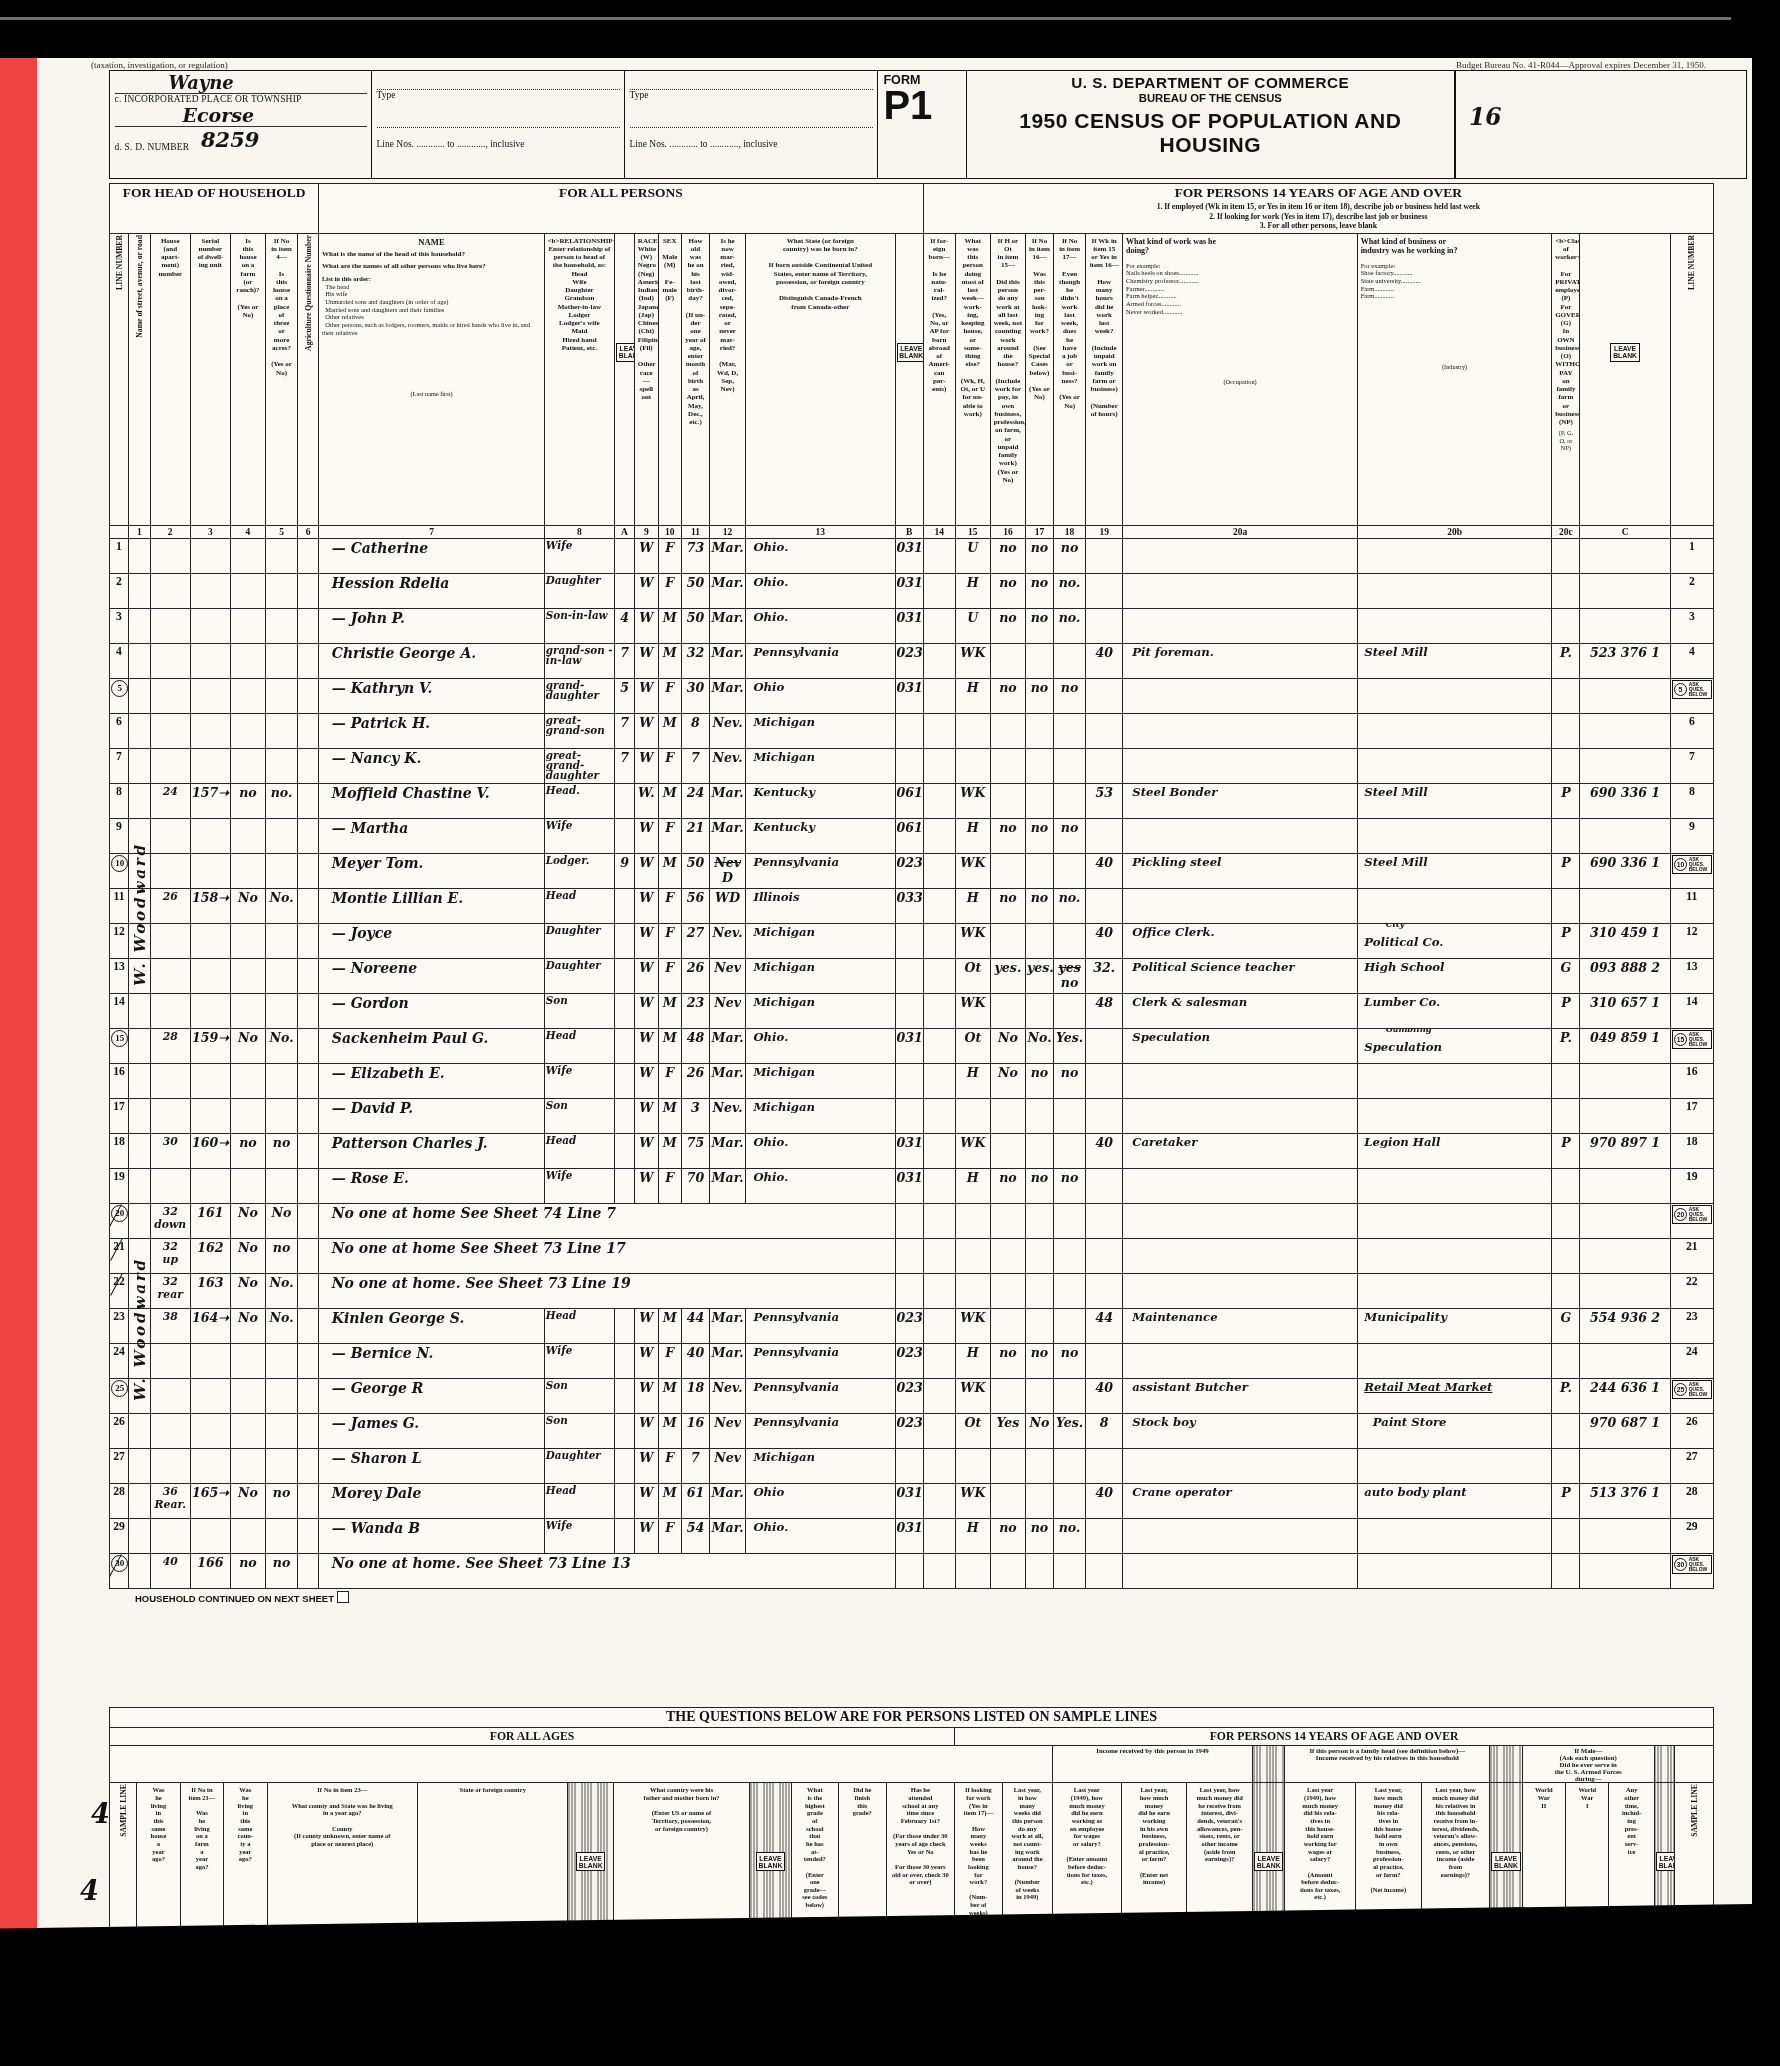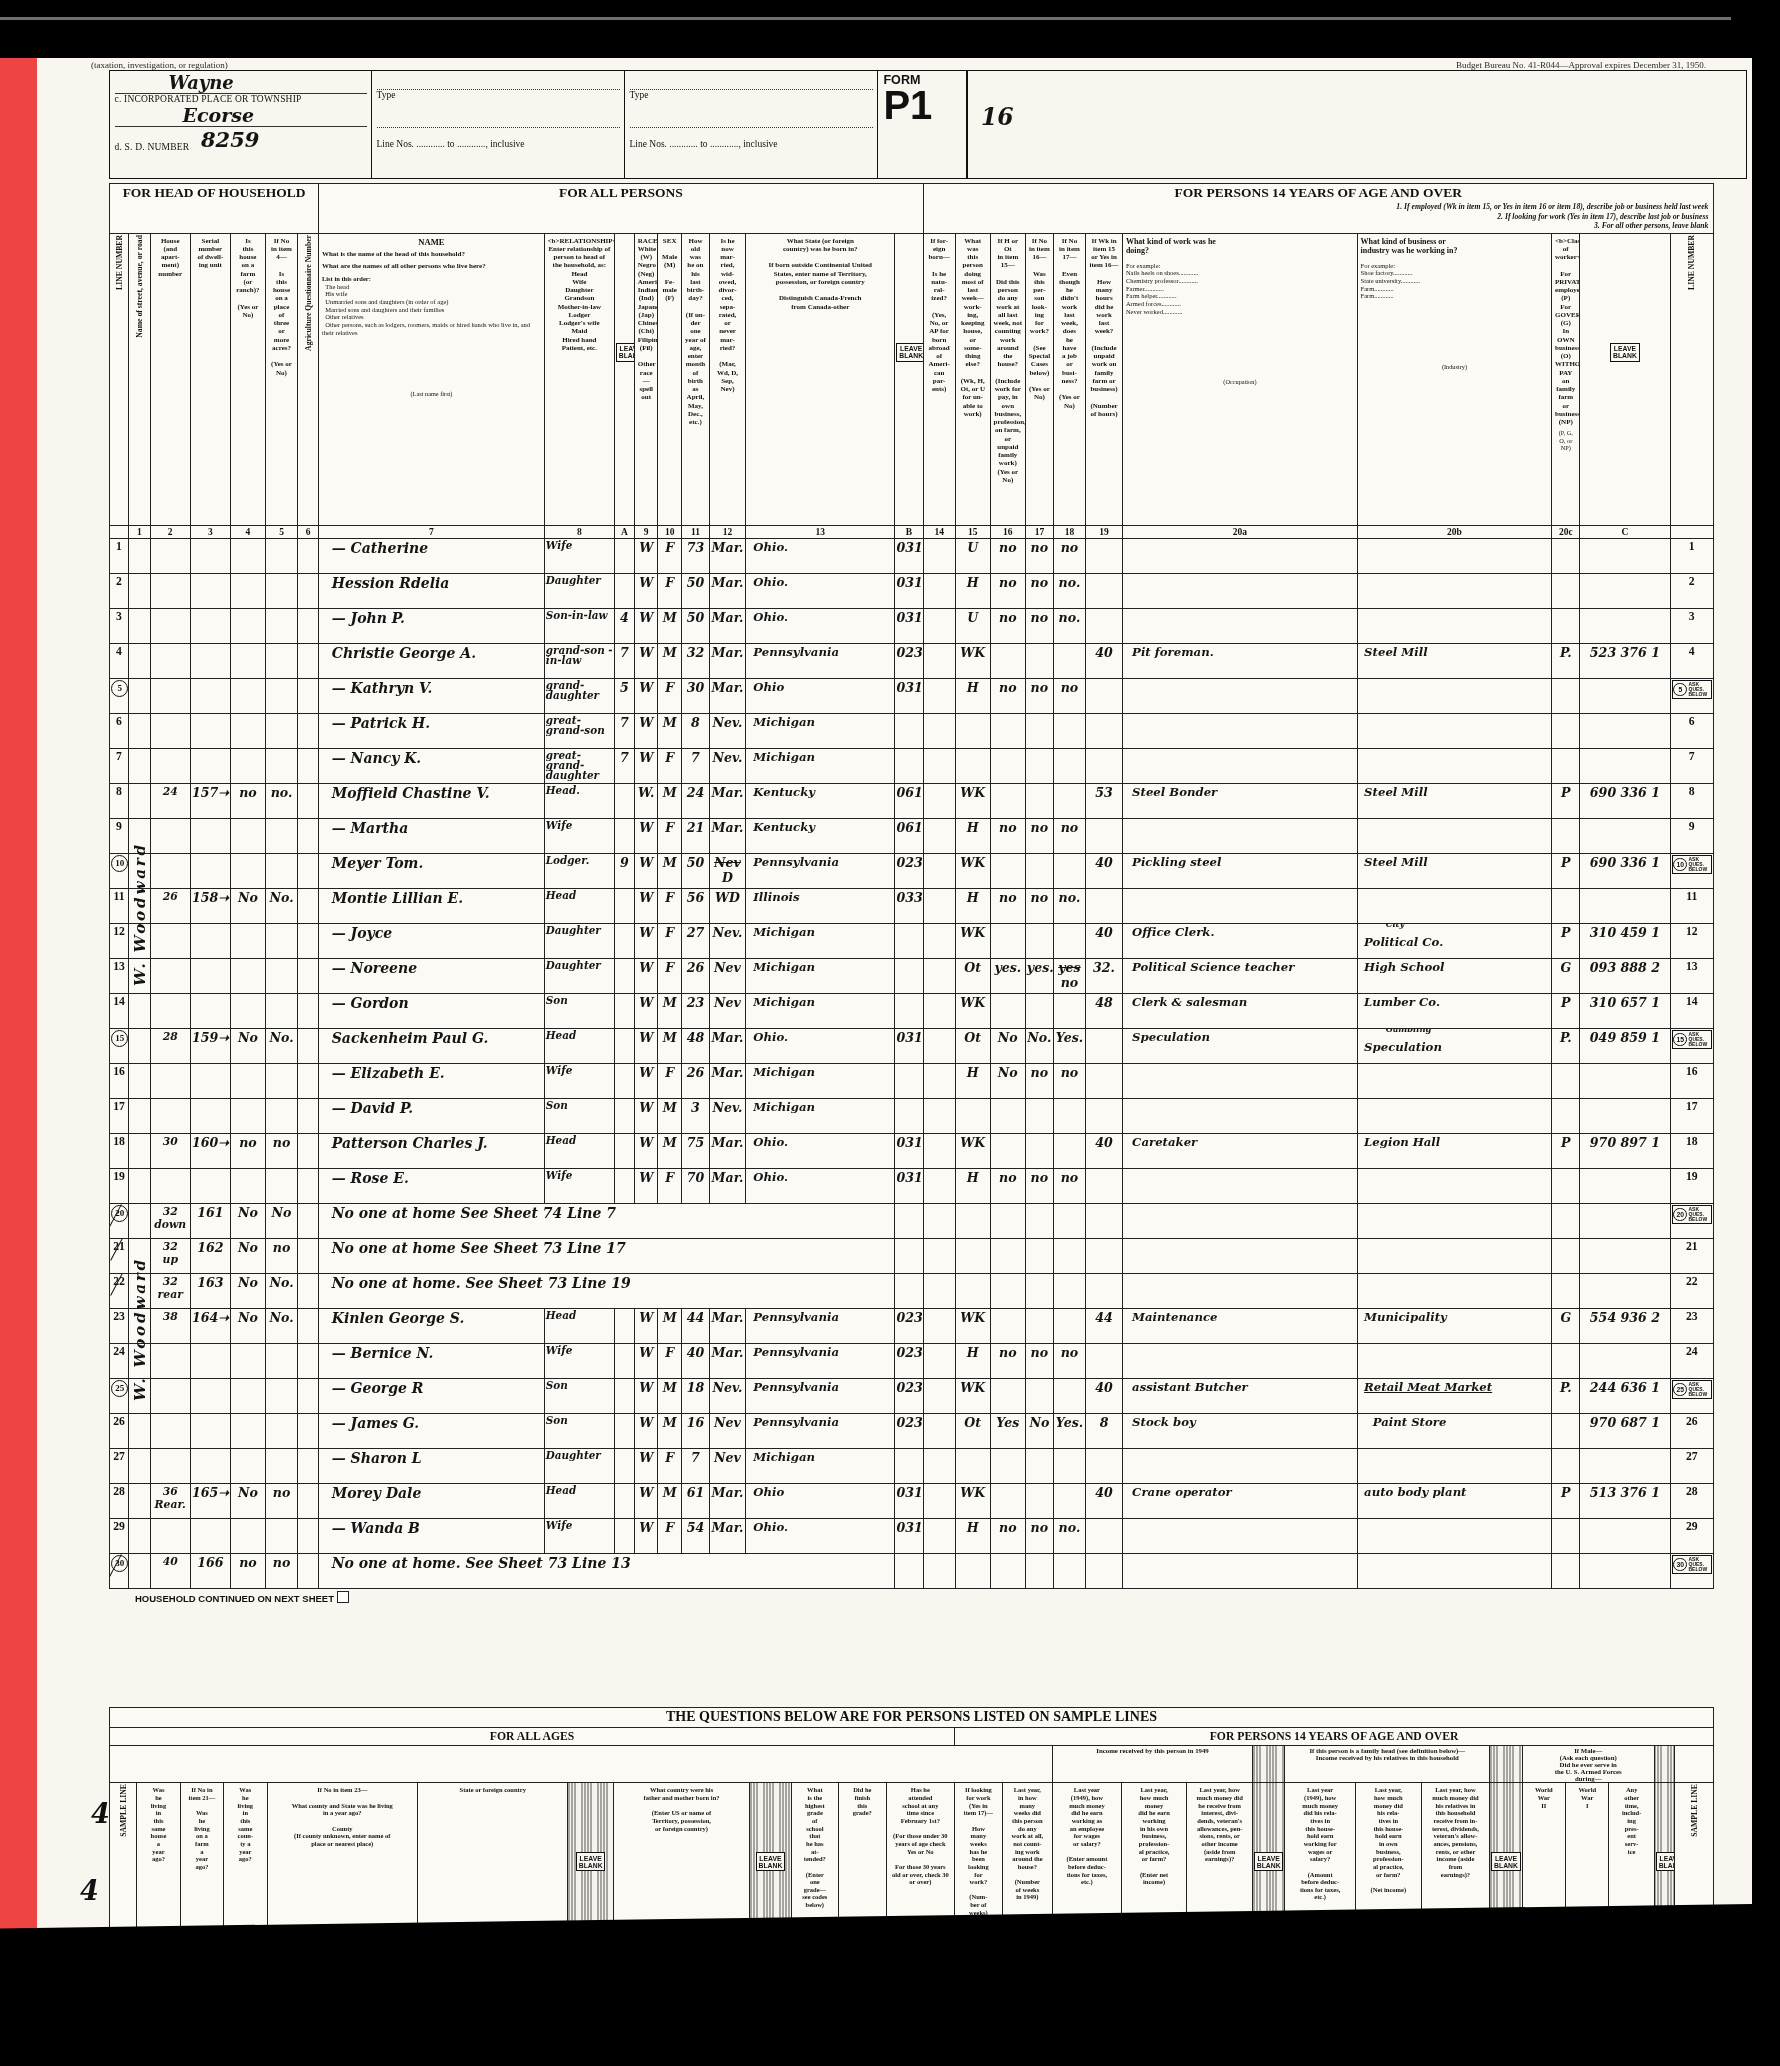--- a/index.html
+++ b/index.html
@@ -23,21 +23,21 @@
   #title-block .dept{font-family:"Liberation Sans",sans-serif;font-weight:bold;font-size:15.3px;letter-spacing:0.5px;}
   #title-block .bur{font-family:"Liberation Sans",sans-serif;font-weight:bold;font-size:11.3px;}
   #title-block .big{font-family:"Liberation Sans",sans-serif;font-weight:bold;font-size:21px;margin-top:4.5px;letter-spacing:0.5px;}
   .formP1 .fl{font-family:"Liberation Sans",sans-serif;font-weight:bold;font-size:12.6px;}
   .formP1 .fp{font-family:"Liberation Sans",sans-serif;font-weight:bold;font-size:40px;line-height:.9;}
   
   table{border-collapse:collapse;table-layout:fixed;}
   #ptable{width:1605px;margin:4.5px 0 0 72px;background:#fbfaf4;}
   #ptable td,#ptable th{border:0.9px solid #222;vertical-align:top;overflow:hidden;}
   .band{font-weight:bold;font-size:13.5px;text-align:center;border-bottom:1.8px solid #111;}
-  .instr{font-weight:bold;font-size:7.7px;text-align:right;padding:0.9px 3.6px;line-height:1.25;font-style:italic;}
+  .instr{font-weight:bold;font-size:7.7px;text-align:center;padding:0.9px 3.6px;line-height:1.25;}
   .qh{font-size:7px;line-height:1.18;padding:1.8px 1.8px;text-align:center;font-weight:bold;}
   .qh .ex{font-weight:normal;text-align:left;display:block;font-size:6.5px;}
   .qh .foot{font-weight:normal;display:block;margin-top:2.7px;font-size:6.3px;}
   .vert{writing-mode:vertical-rl;transform:rotate(180deg);white-space:nowrap;font-weight:bold;font-size:7.7px;margin:auto;}
   .lb{background:#fbfaf4;font-family:"Liberation Sans",sans-serif;font-weight:bold;font-size:6.8px;text-align:center;}
   .lbbox{border:1.4px solid #111;display:inline-block;padding:1.4px 1.8px;margin-top:108px;}
   .numrow td{font-weight:bold;font-size:9.5px;text-align:center;padding:0.9px 0;border-top:1.4px solid #111;}
   .prow td{height:32px;font-size:11.7px;border-bottom:0.7px solid #555;}
   .prow .hwc{font-size:12.6px;text-align:center;}
   .namec{font-size:14px !important;padding-left:12.6px;white-space:nowrap;}
@@ -106,20 +106,25 @@
       <div class="hcell typebox" style="width:243px;padding:2.7px 4.5px;font-size:9.5px;">
         <div class="dotline" style="height:15.3px;"></div>
         <div>Type</div>
         <div class="dotline" style="height:27px;"></div>
         <div style="margin-top:11.7px;"><span>Line Nos.</span> ............ <span>to</span> ............<span>, inclusive</span></div>
       </div>
       <div class="hcell formP1" style="width:77px;padding:2.7px 5.4px;">
         <div class="fl">FORM</div>
         <div class="fp">P1</div>
       </div>
+      <div class="hcell" id="title-block" style="width:487px;">
+        <div class="dept">U. S. DEPARTMENT OF COMMERCE</div>
+        <div class="bur">BUREAU OF THE CENSUS</div>
+        <div class="big">1950 CENSUS OF POPULATION AND HOUSING</div>
+      </div>
       <div style="width:59px;border-left:1.4px solid #111;position:relative;">
         <div class="hw" style="font-size:23.4px;text-align:center;margin-top:32px;">16</div>
       </div>
     </div>
 
     <div style="position:relative;">
       <table id="ptable">
         <colgroup id="pcols">
             <col style="width: 19px;">
             <col style="width: 21.6px;">

